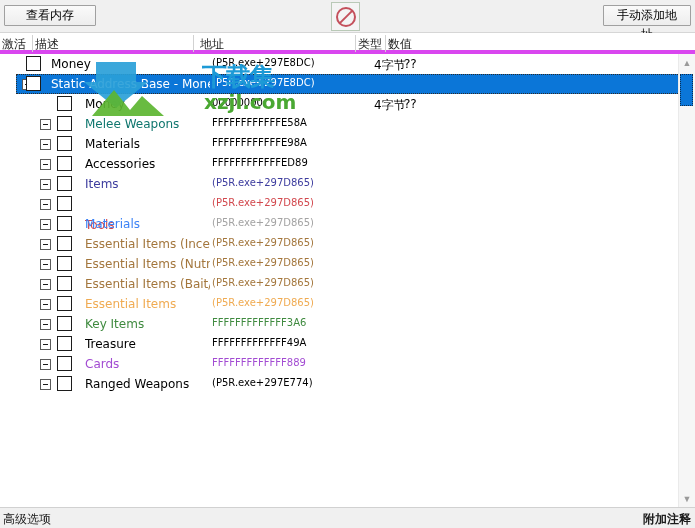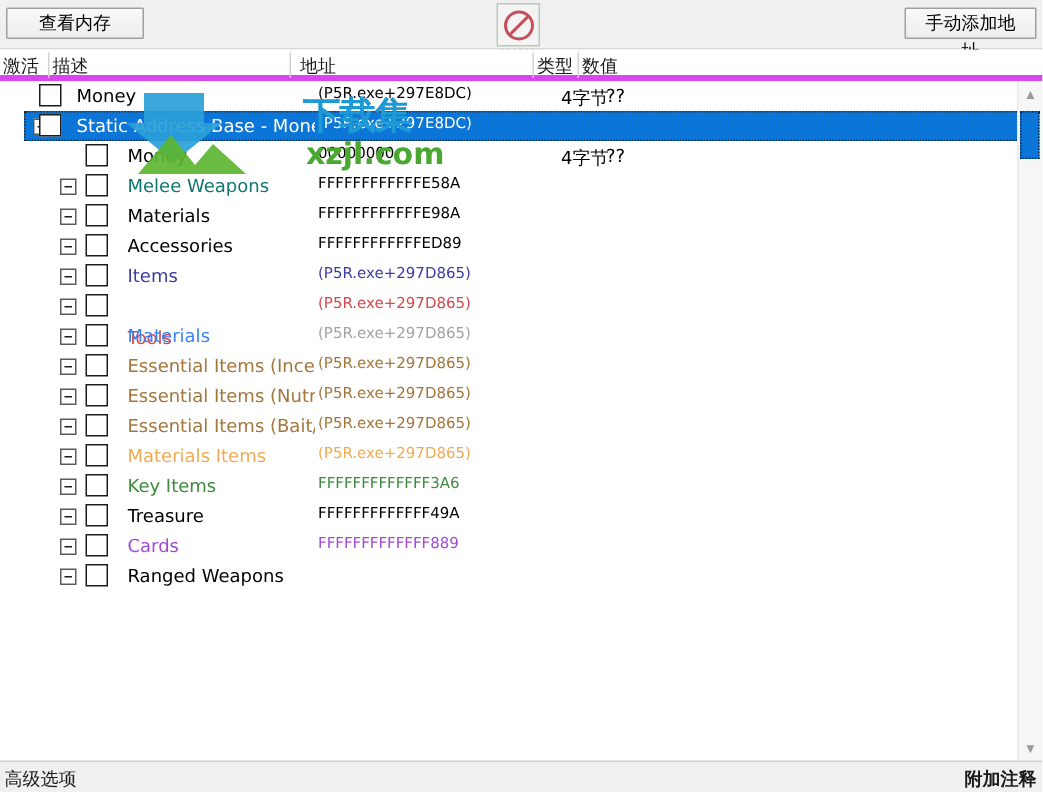--- a/index.html
+++ b/index.html
@@ -421,21 +421,21 @@
           <div class="exp" style="left: 24px;"></div>
           <div class="cbx" style="left: 41px;"></div>
           <div class="c-desc" style="left: 69px; width: 125px; color: rgb(163, 118, 60);">Essential Items (Bait/Etc)</div>
           <div class="c-addr" style="color: rgb(163, 118, 60);">(P5R.exe+297D865)</div>
           <div class="c-type" style="color: rgb(163, 118, 60);"></div>
           <div class="c-val" style="color: rgb(163, 118, 60);"></div>
         </div>
         <div class="row">
           <div class="exp" style="left: 24px;"></div>
           <div class="cbx" style="left: 41px;"></div>
-          <div class="c-desc" style="left: 69px; width: 125px; color: rgb(240, 171, 82);">Materials Items</div>
+          <div class="c-desc" style="left: 69px; width: 125px; color: rgb(240, 171, 82);">Essential Items</div>
           <div class="c-addr" style="color: rgb(240, 171, 82);">(P5R.exe+297D865)</div>
           <div class="c-type" style="color: rgb(240, 171, 82);"></div>
           <div class="c-val" style="color: rgb(240, 171, 82);"></div>
         </div>
         <div class="row">
           <div class="exp" style="left: 24px;"></div>
           <div class="cbx" style="left: 41px;"></div>
           <div class="c-desc" style="left: 69px; width: 125px; color: rgb(63, 138, 63);">Key Items</div>
           <div class="c-addr" style="color: rgb(63, 138, 63);">FFFFFFFFFFFFF3A6</div>
           <div class="c-type" style="color: rgb(63, 138, 63);"></div>
@@ -454,20 +454,21 @@
           <div class="cbx" style="left: 41px;"></div>
           <div class="c-desc" style="left: 69px; width: 125px; color: rgb(162, 75, 210);">Cards</div>
           <div class="c-addr" style="color: rgb(162, 75, 210);">FFFFFFFFFFFFF889</div>
           <div class="c-type" style="color: rgb(162, 75, 210);"></div>
           <div class="c-val" style="color: rgb(162, 75, 210);"></div>
         </div>
         <div class="row">
           <div class="exp" style="left: 24px;"></div>
           <div class="cbx" style="left: 41px;"></div>
           <div class="c-desc" style="left: 69px; width: 125px; color: rgb(0, 0, 0);">Ranged Weapons</div>
+          <div class="c-addr" style="color: rgb(0, 0, 0);">(P5R.exe+297E774)</div>
           <div class="c-type" style="color: rgb(0, 0, 0);"></div>
           <div class="c-val" style="color: rgb(0, 0, 0);"></div>
         </div>
       </div>
   </div>
 
   <div class="watermark">
     <svg width="110" height="58" viewBox="0 0 110 58">
       <polygon points="12,2 52,2 52,22 64,22 32,48 0,22 12,22" fill="#2a9fd8" opacity="0.92"></polygon>
       <polygon points="8,56 30,30 46,50 58,36 80,56" fill="#5cb531" opacity="0.92"></polygon>

